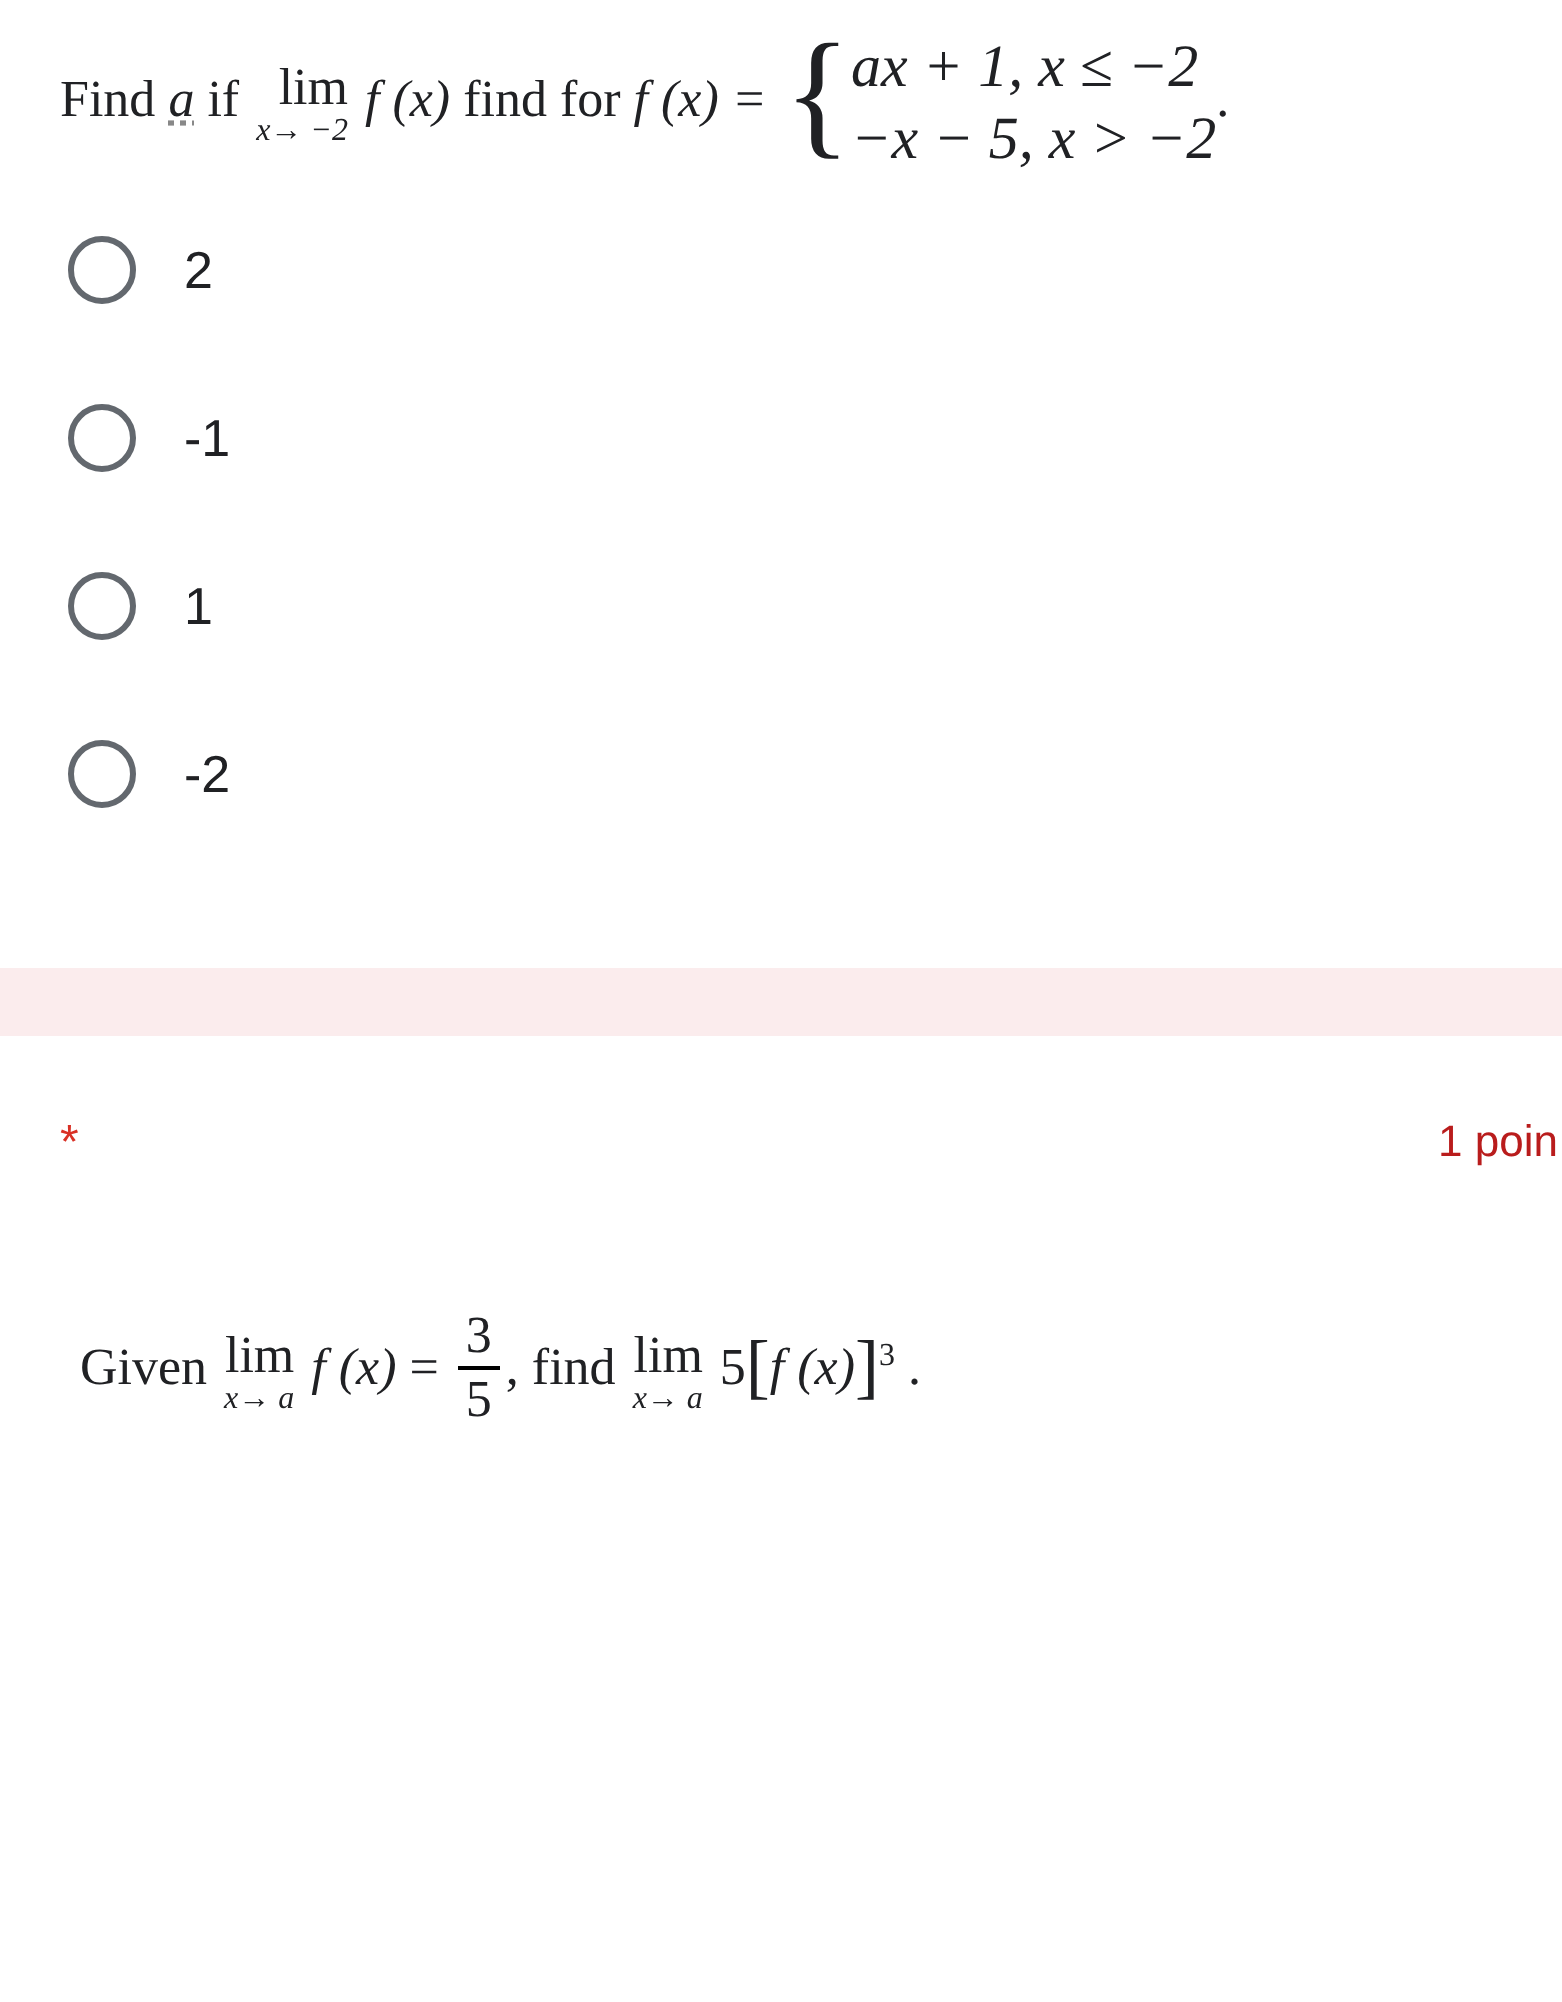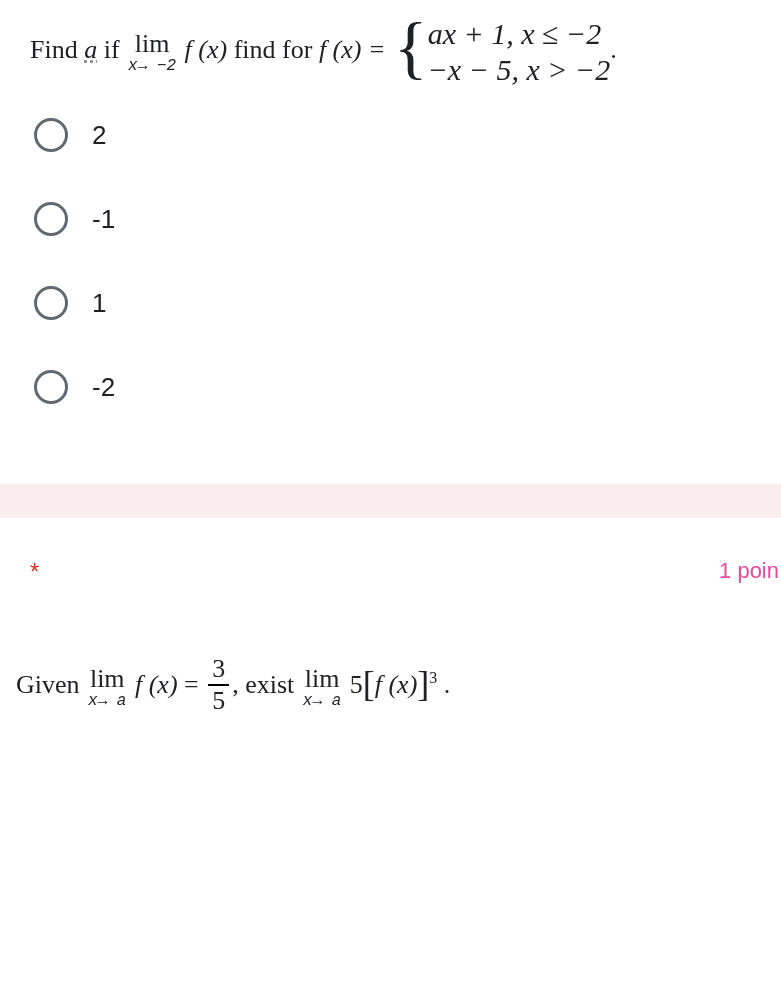--- a/index.html
+++ b/index.html
@@ -76,27 +76,27 @@
     align-items: flex-start;
     padding: 40px 0 0 30px;
     font-family: Arial, "Helvetica Neue", sans-serif;
   }
   .asterisk {
     color: #d93025;
     font-size: 24px;
   }
   .points {
     font-size: 22px;
-    color: #ec4899;
+    color: #b91c1c;
     padding-right: 2px;
   }
   .q2-text {
     font-size: 26px;
     line-height: 44px;
-    padding: 70px 0 0 16px;
+    padding: 70px 0 0 40px;
     white-space: nowrap;
   }
   .frac {
     display: inline-block;
     vertical-align: middle;
     text-align: center;
     margin: 0 3px;
     position: relative;
     top: -2px;
   }
@@ -107,33 +107,32 @@
     padding: 0 4px;
   }
   .frac .bar {
     display: block;
     border-top: 2px solid #000;
     margin: 1px 0;
   }
   .lim {
     display: inline-block;
     vertical-align: middle;
-    text-align: center;
+    text-align: right;
     margin: 0 2px;
   }
   .lim .lim-top {
     display: block;
     font-size: 26px;
     line-height: 28px;
   }
   .lim .lim-bot {
     display: block;
     font-size: 16px;
     line-height: 16px;
-    font-family: Liberation Mono, monospace;
   }
   .bigbr-l, .bigbr-r {
     font-size: 36px;
     line-height: 26px;
     vertical-align: middle;
     position: relative;
     top: -3px;
   }
   .sup3 {
     font-size: 16px;
@@ -171,15 +170,15 @@
 
 <div class="highlight-bar"></div>
 
 <div class="next-header">
   <div class="asterisk">*</div>
   <div class="points">1 poin</div>
 </div>
 
 <div class="q2-text">
   <span>Given  </span><span class="lim"><span class="lim-top">lim</span><span class="lim-bot ital">x→ a</span></span>
-  <span class="ital">f (x)</span><span> = </span><span class="frac"><span class="num">3</span><span class="bar"></span><span class="den">5</span></span><span>,  exist  </span><span class="lim"><span class="lim-top">lim</span><span class="lim-bot ital">x→ a</span></span>
+  <span class="ital">f (x)</span><span> = </span><span class="frac"><span class="num">3</span><span class="bar"></span><span class="den">5</span></span><span>,  find  </span><span class="lim"><span class="lim-top">lim</span><span class="lim-bot ital">x→ a</span></span>
   <span>5</span><span class="bigbr-l">[</span><span class="ital">f (x)</span><span class="bigbr-r">]</span><span class="sup3">3</span><span> .</span>
 </div>
 
 </body></html>

